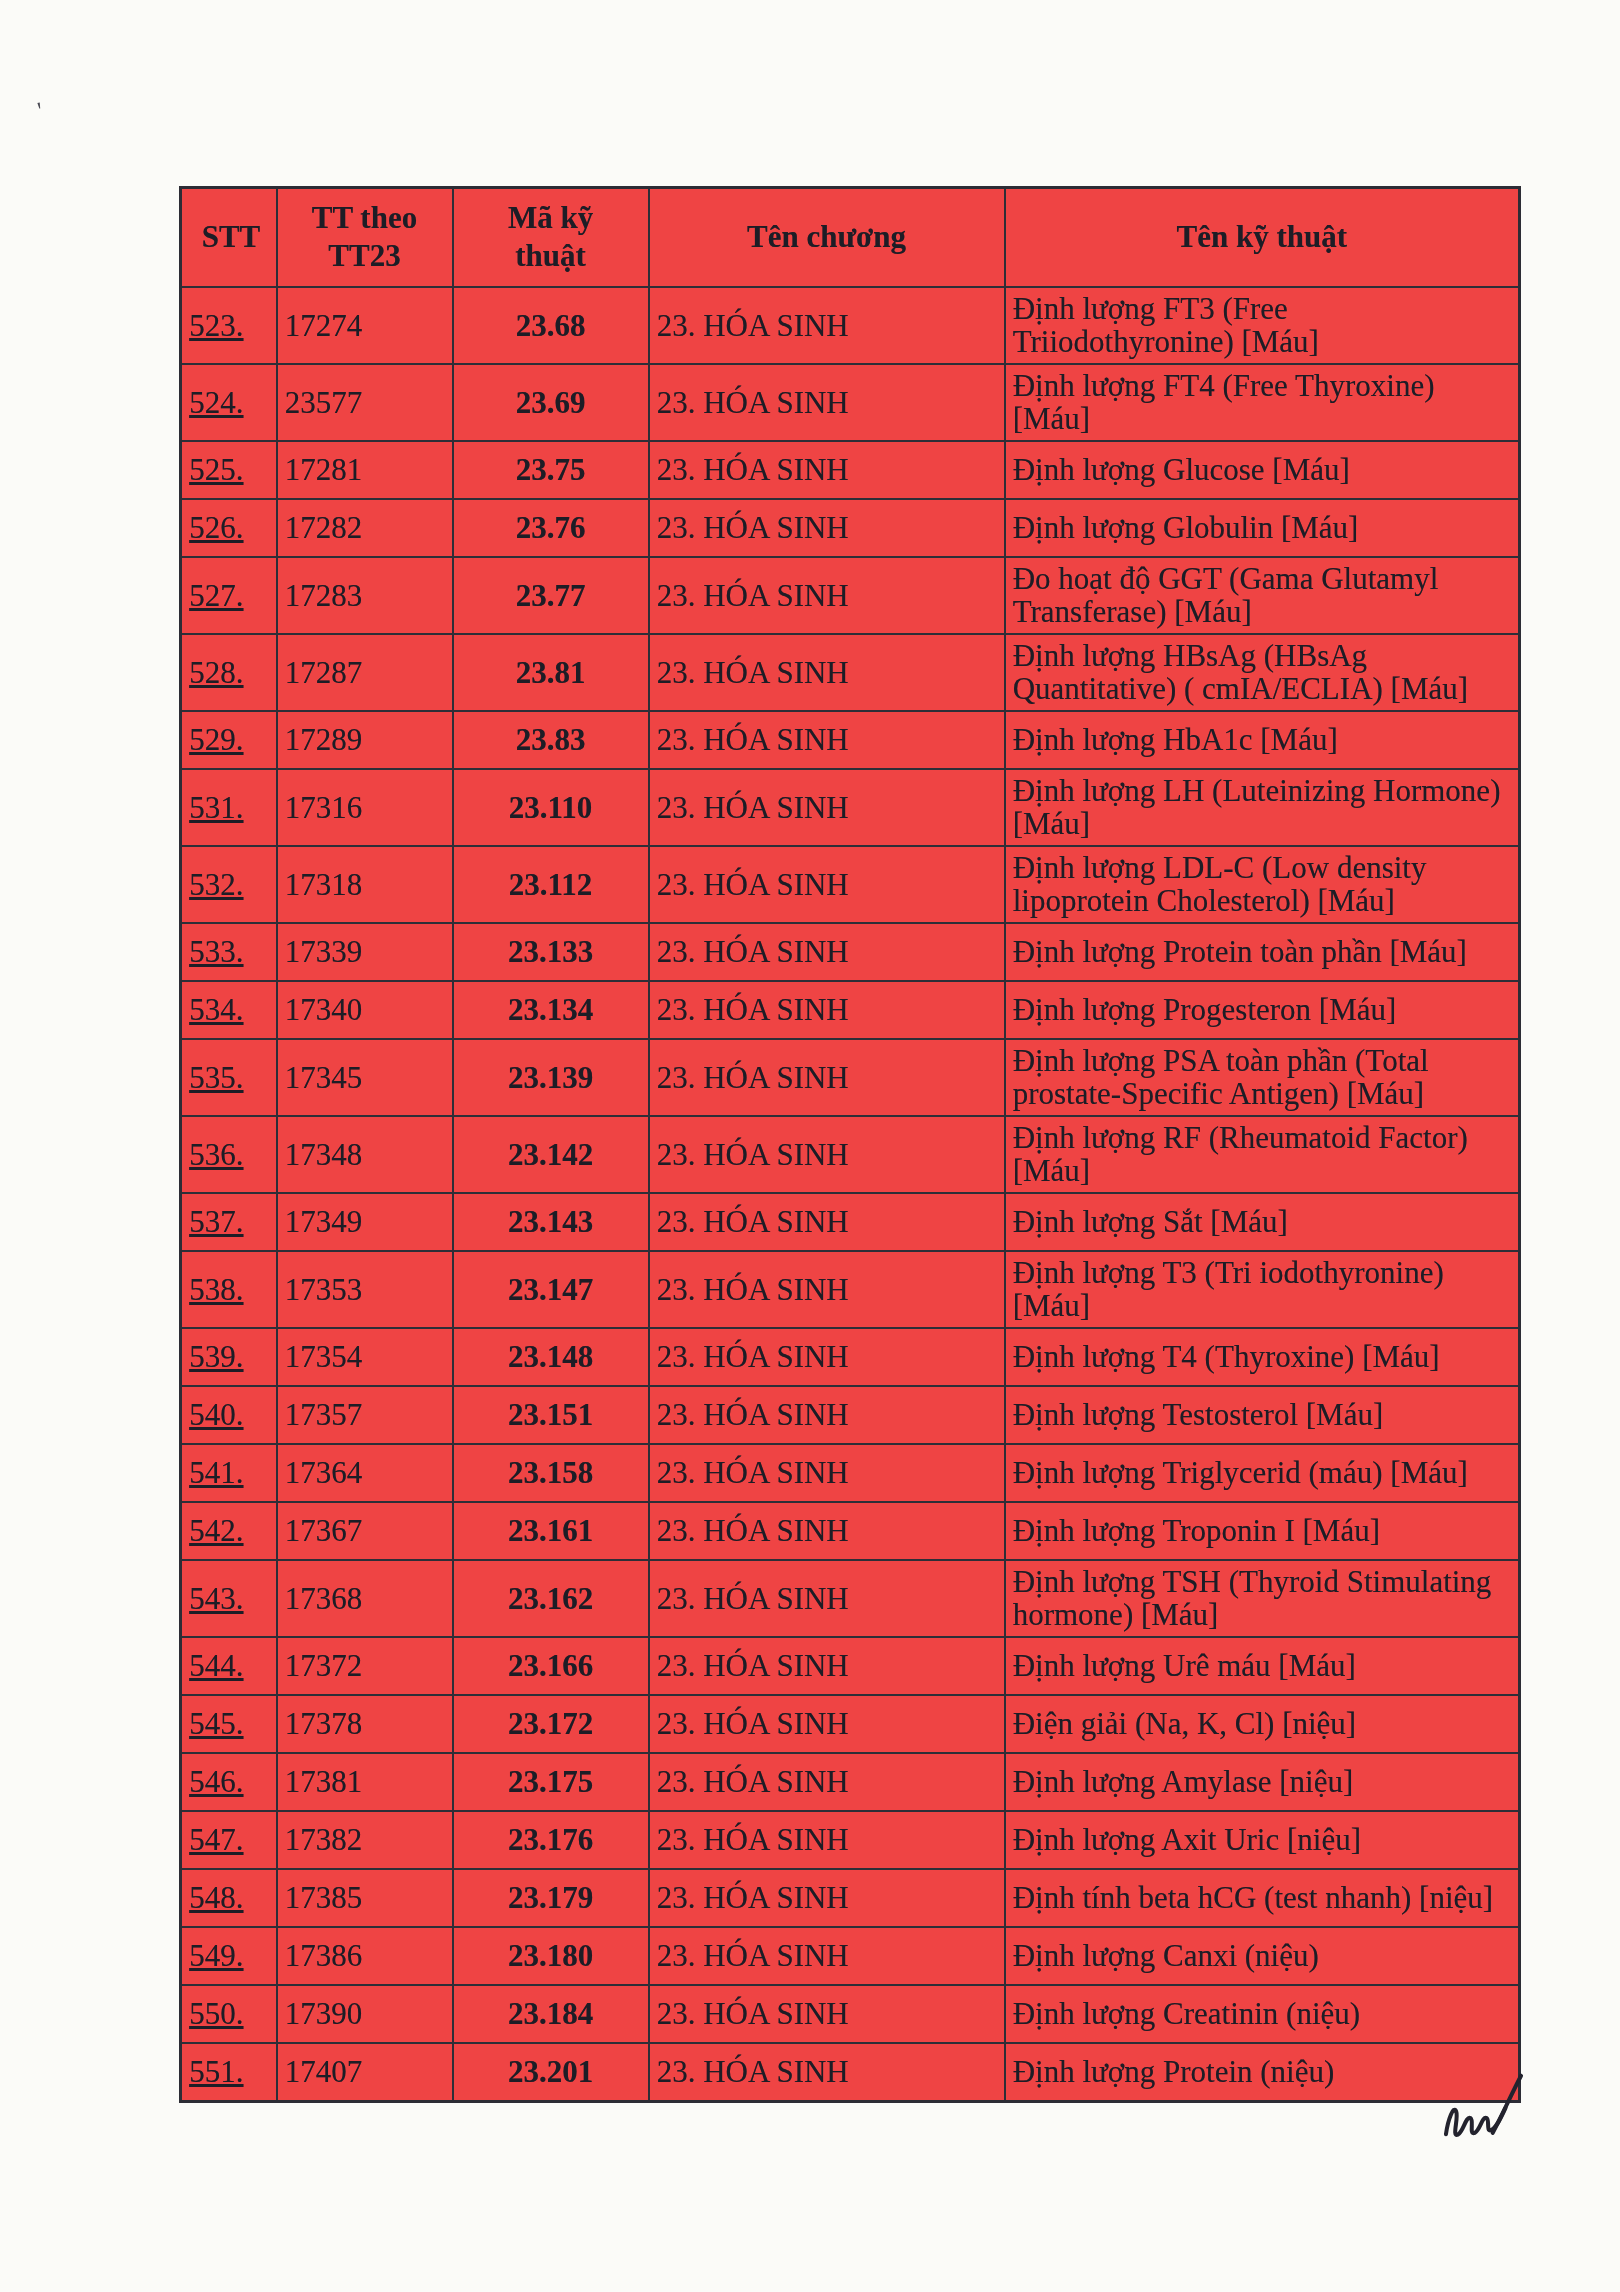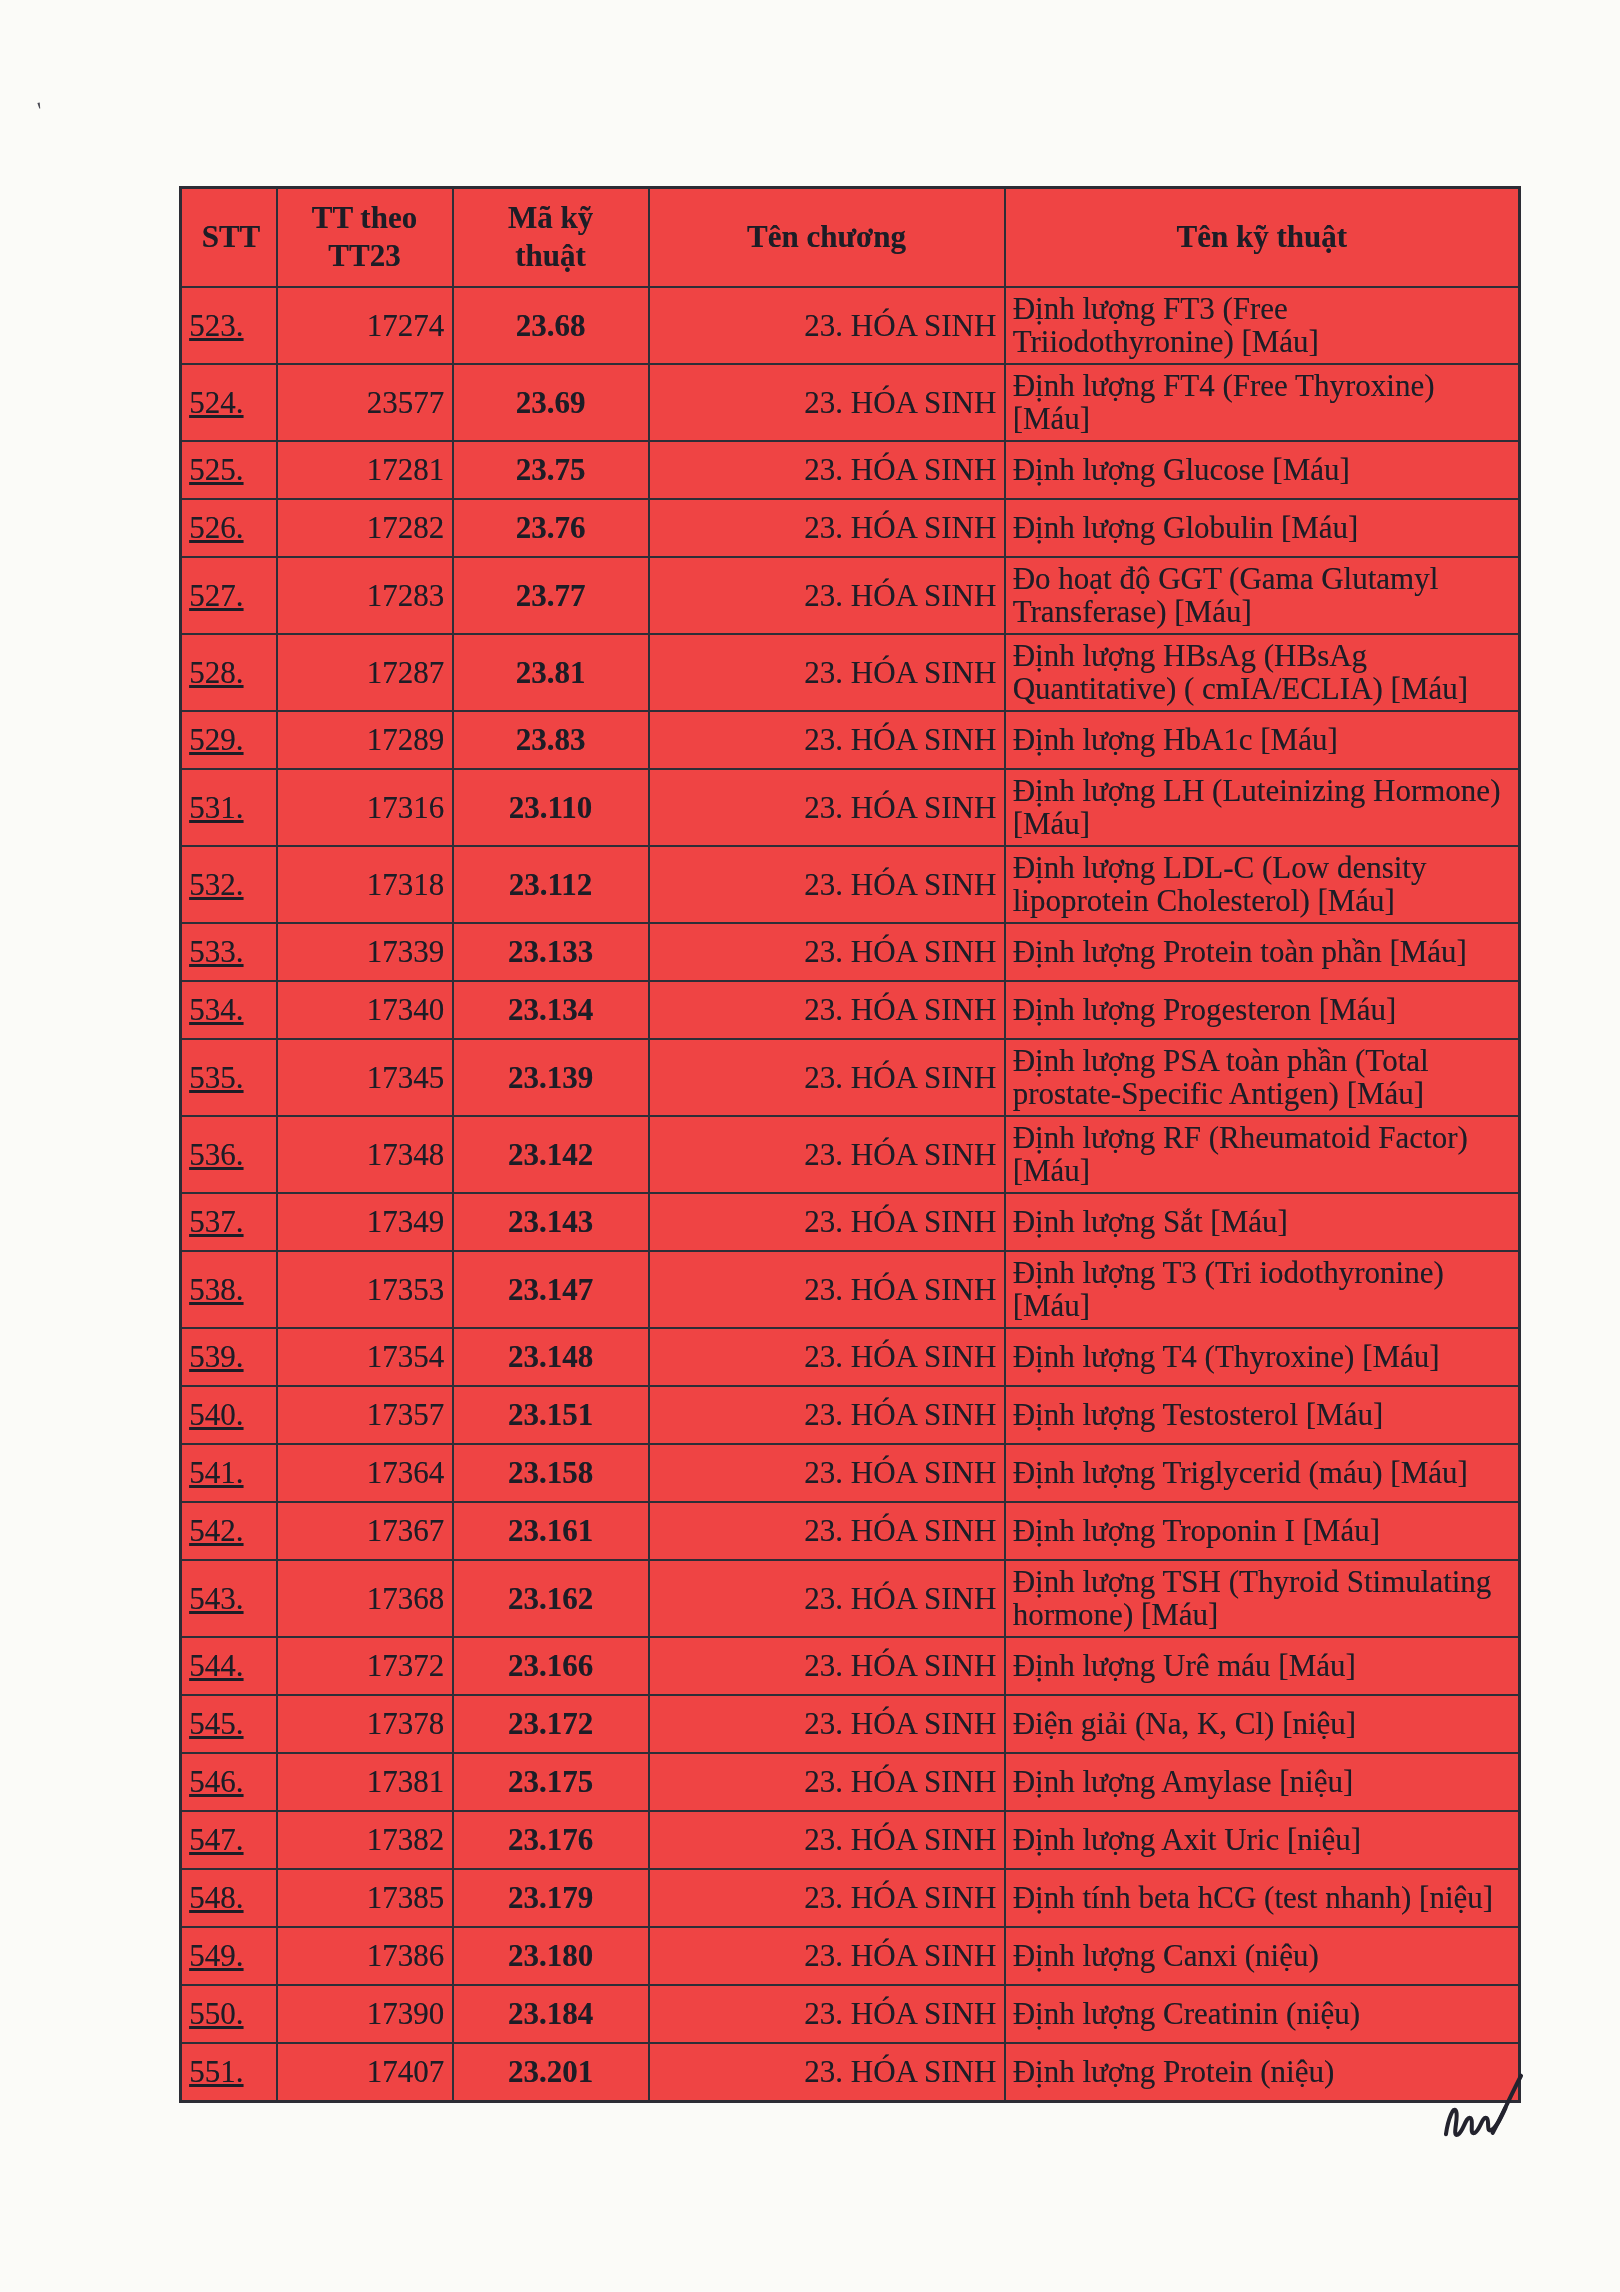--- a/index.html
+++ b/index.html
@@ -46,23 +46,23 @@
     text-align: center;
     padding: 5.4px 19.7px;
     height: 86px;
     line-height: 38px;
   }
   .doc-table td {
     padding: 4.5px 7.2px;
     height: 47px;
   }
   .c-stt  { text-align: left; padding-left: 4.5px; text-decoration: underline; }
-  .c-tt   { text-align: right; }
+  .c-tt   { text-align: left; }
   .c-ma   { text-align: center; font-weight: bold; }
-  .c-chuong { text-align: right; }
+  .c-chuong { text-align: left; }
   .c-ten  { text-align: left; padding-left: 13.4px; padding-right: 7.2px; margin-left: 17px; }
   .signature {
     position: absolute;
     left: 1435px;
     top: 2074px;
     width: 106px;
     height: 79px;
     transform: rotate(-6deg);
   }
   .signature path {

